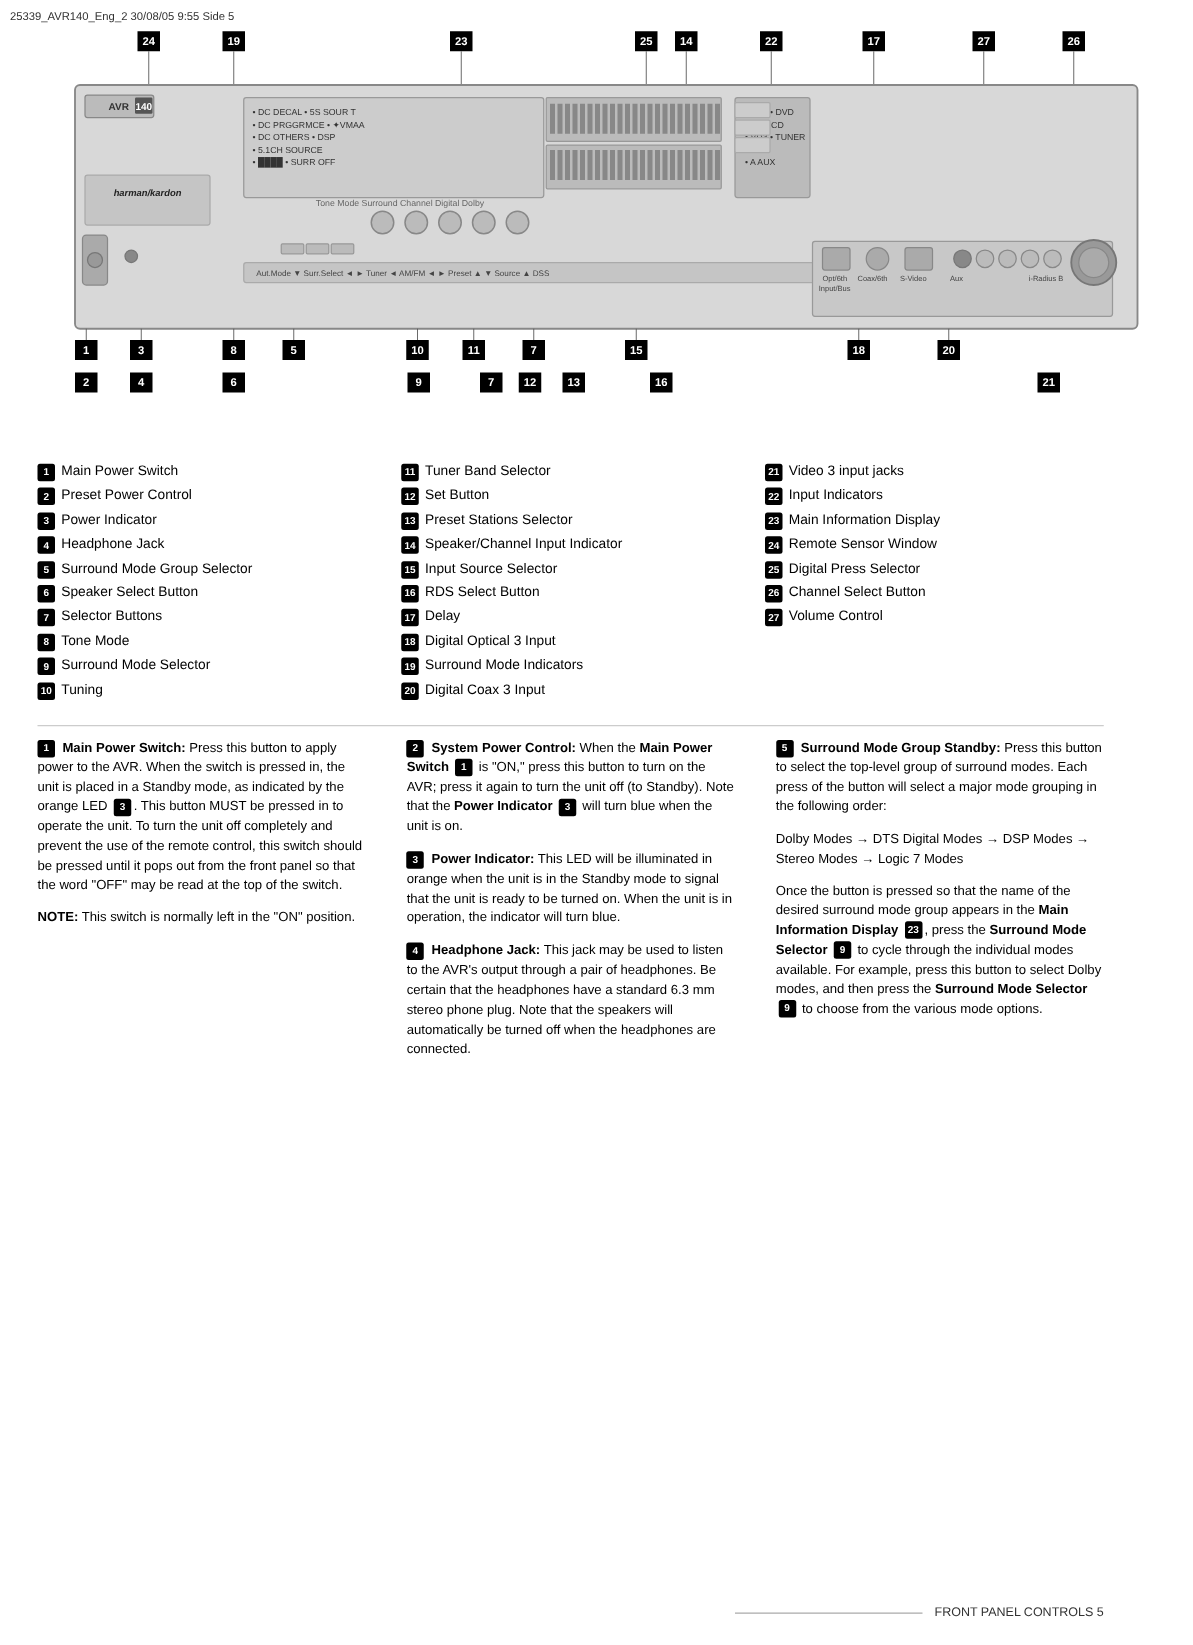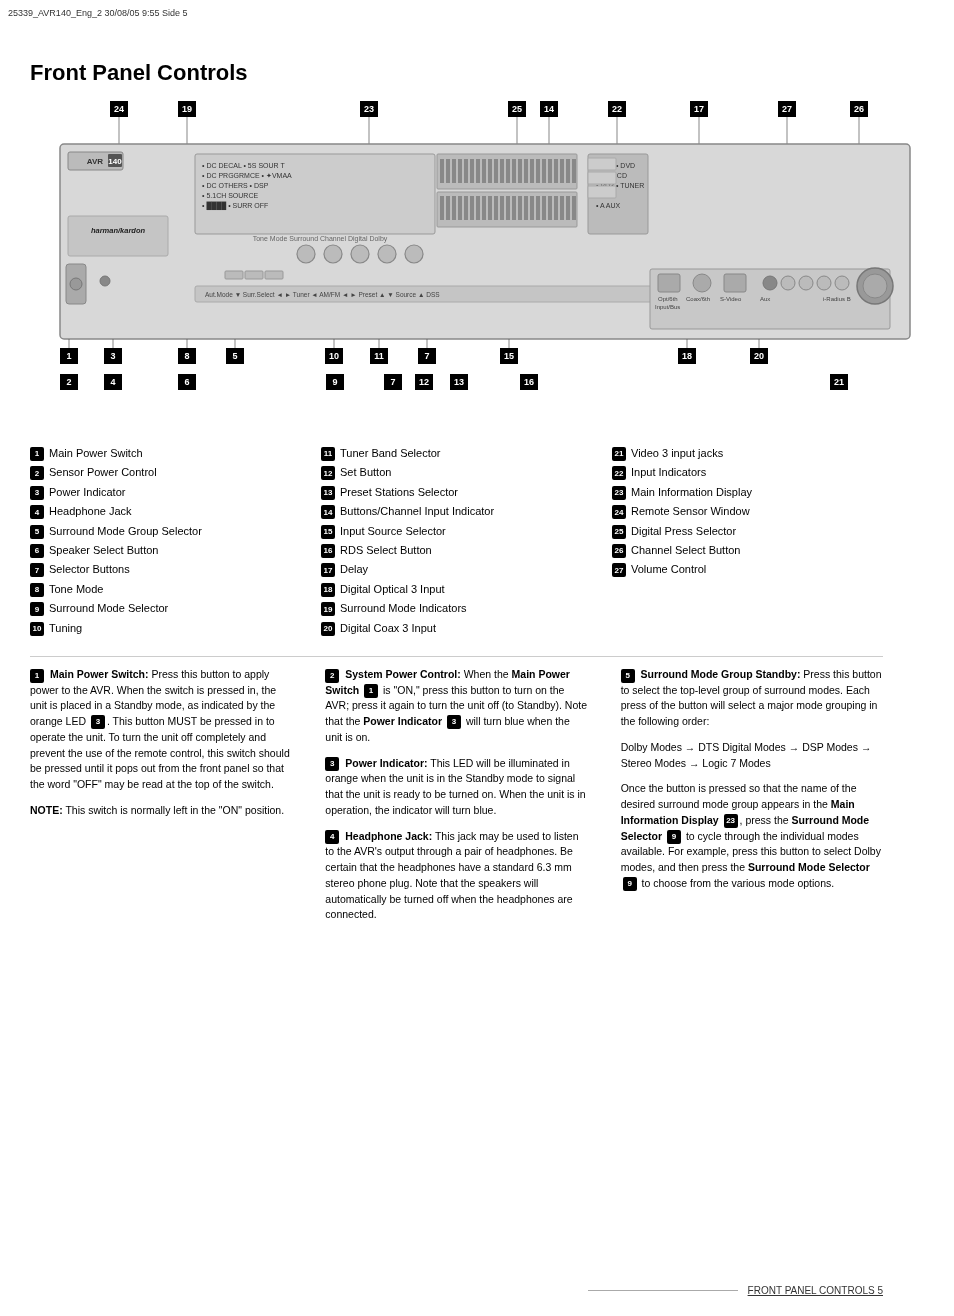--- a/index.html
+++ b/index.html
@@ -89,41 +89,39 @@
     
     .footer {
       position: absolute;
       bottom: 20px;
       right: 30px;
       font-size: 10px;
       color: #333;
       display: flex;
       align-items: center;
       gap: 10px;
-      text-decoration: underline;
     }
     .footer-line {
       width: 150px;
       border-top: 1px solid #aaa;
     }
     .diagram-wrapper {
       position: relative;
       width: 100%;
       height: 340px;
       margin-bottom: 10px;
     }
   </style>
 </head>
 <body>
 
 <div class="page-container">
 
   <div class="corner-text">25339_AVR140_Eng_2  30/08/05  9:55  Side 5</div>
 
-  <div class="page-title">Front Panel Controls</div>
 
   <div class="diagram-wrapper">
     <svg width="890" height="330" viewBox="0 0 890 330">
 
       <rect x="80" y="5" width="18" height="16" fill="#000"></rect>
       <text x="89" y="16" text-anchor="middle" fill="#fff" font-size="9" font-weight="bold">24</text>
 
       <rect x="148" y="5" width="18" height="16" fill="#000"></rect>
       <text x="157" y="16" text-anchor="middle" fill="#fff" font-size="9" font-weight="bold">19</text>
 
@@ -352,21 +350,21 @@
   </div>
 
   <div class="numbered-list-section">
     <div class="numbered-list-col">
       <div class="numbered-list-item">
         <span class="num-badge">1</span>
         <span>Main Power Switch</span>
       </div>
       <div class="numbered-list-item">
         <span class="num-badge">2</span>
-        <span>Sensor Power Control</span>
+        <span>Preset Power Control</span>
       </div>
       <div class="numbered-list-item">
         <span class="num-badge">3</span>
         <span>Power Indicator</span>
       </div>
       <div class="numbered-list-item">
         <span class="num-badge">4</span>
         <span>Headphone Jack</span>
       </div>
       <div class="numbered-list-item">
@@ -402,21 +400,21 @@
       <div class="numbered-list-item">
         <span class="num-badge">12</span>
         <span>Set Button</span>
       </div>
       <div class="numbered-list-item">
         <span class="num-badge">13</span>
         <span>Preset Stations Selector</span>
       </div>
       <div class="numbered-list-item">
         <span class="num-badge">14</span>
-        <span>Buttons/Channel Input Indicator</span>
+        <span>Speaker/Channel Input Indicator</span>
       </div>
       <div class="numbered-list-item">
         <span class="num-badge">15</span>
         <span>Input Source Selector</span>
       </div>
       <div class="numbered-list-item">
         <span class="num-badge">16</span>
         <span>RDS Select Button</span>
       </div>
       <div class="numbered-list-item">

